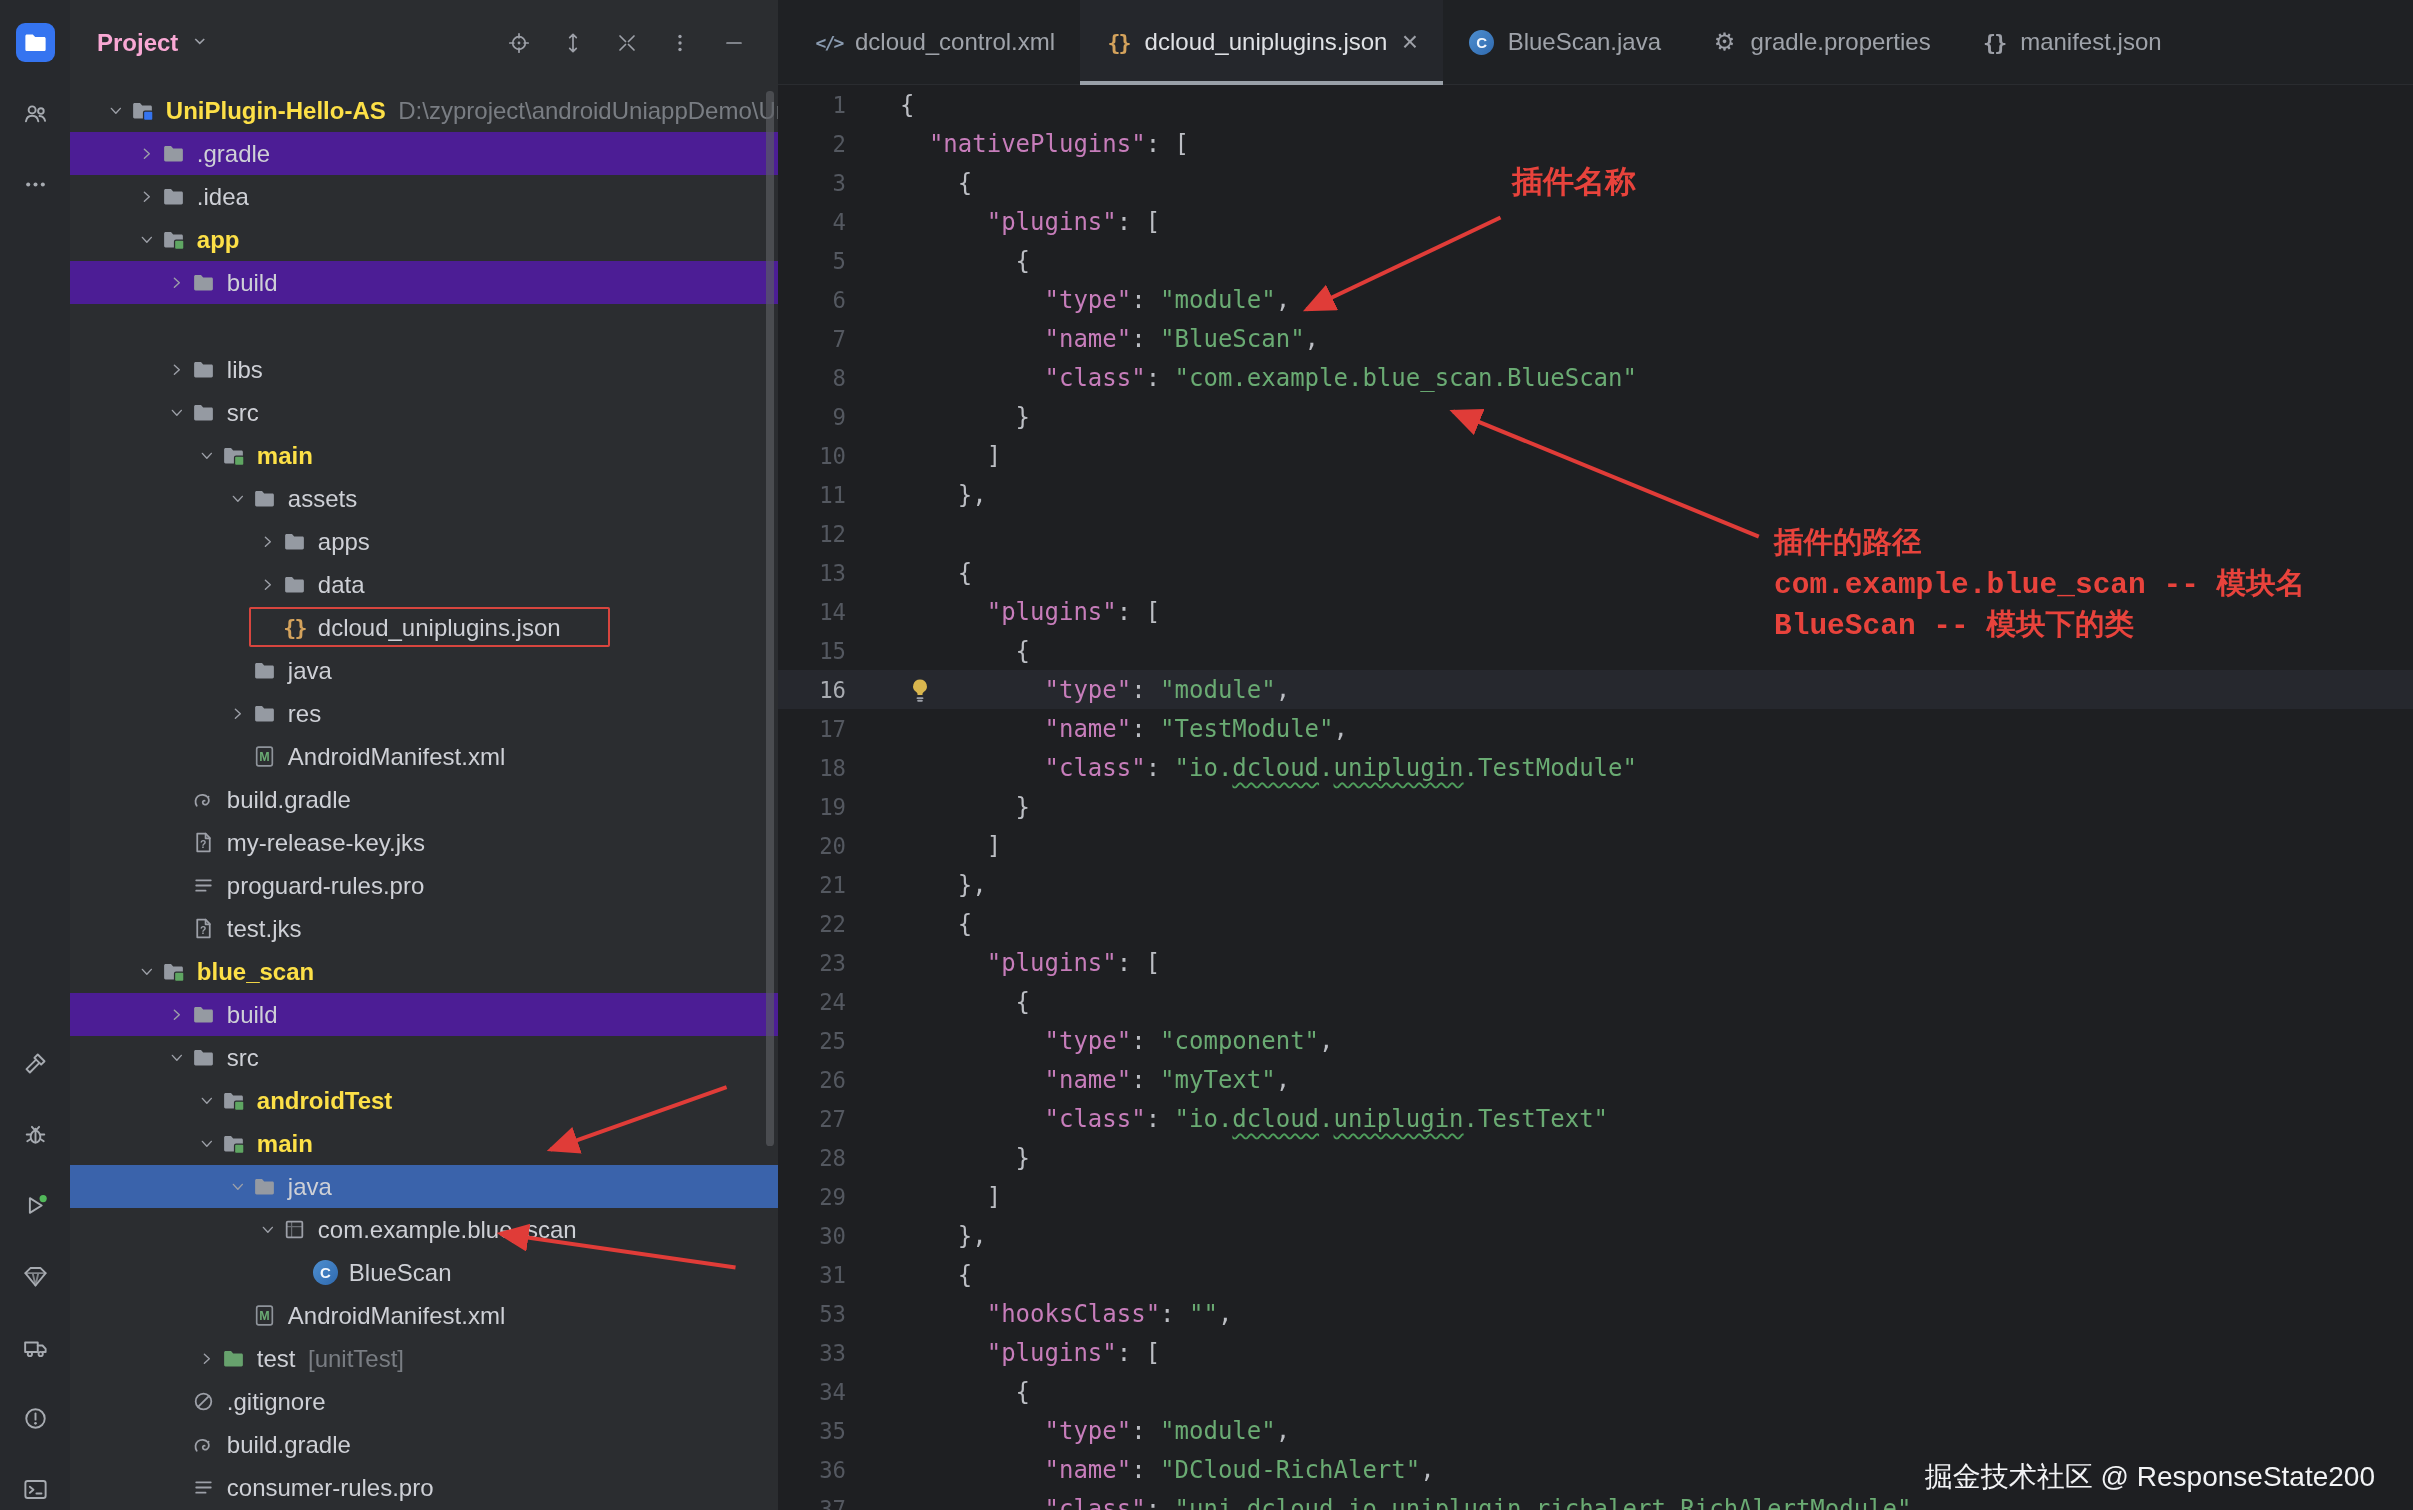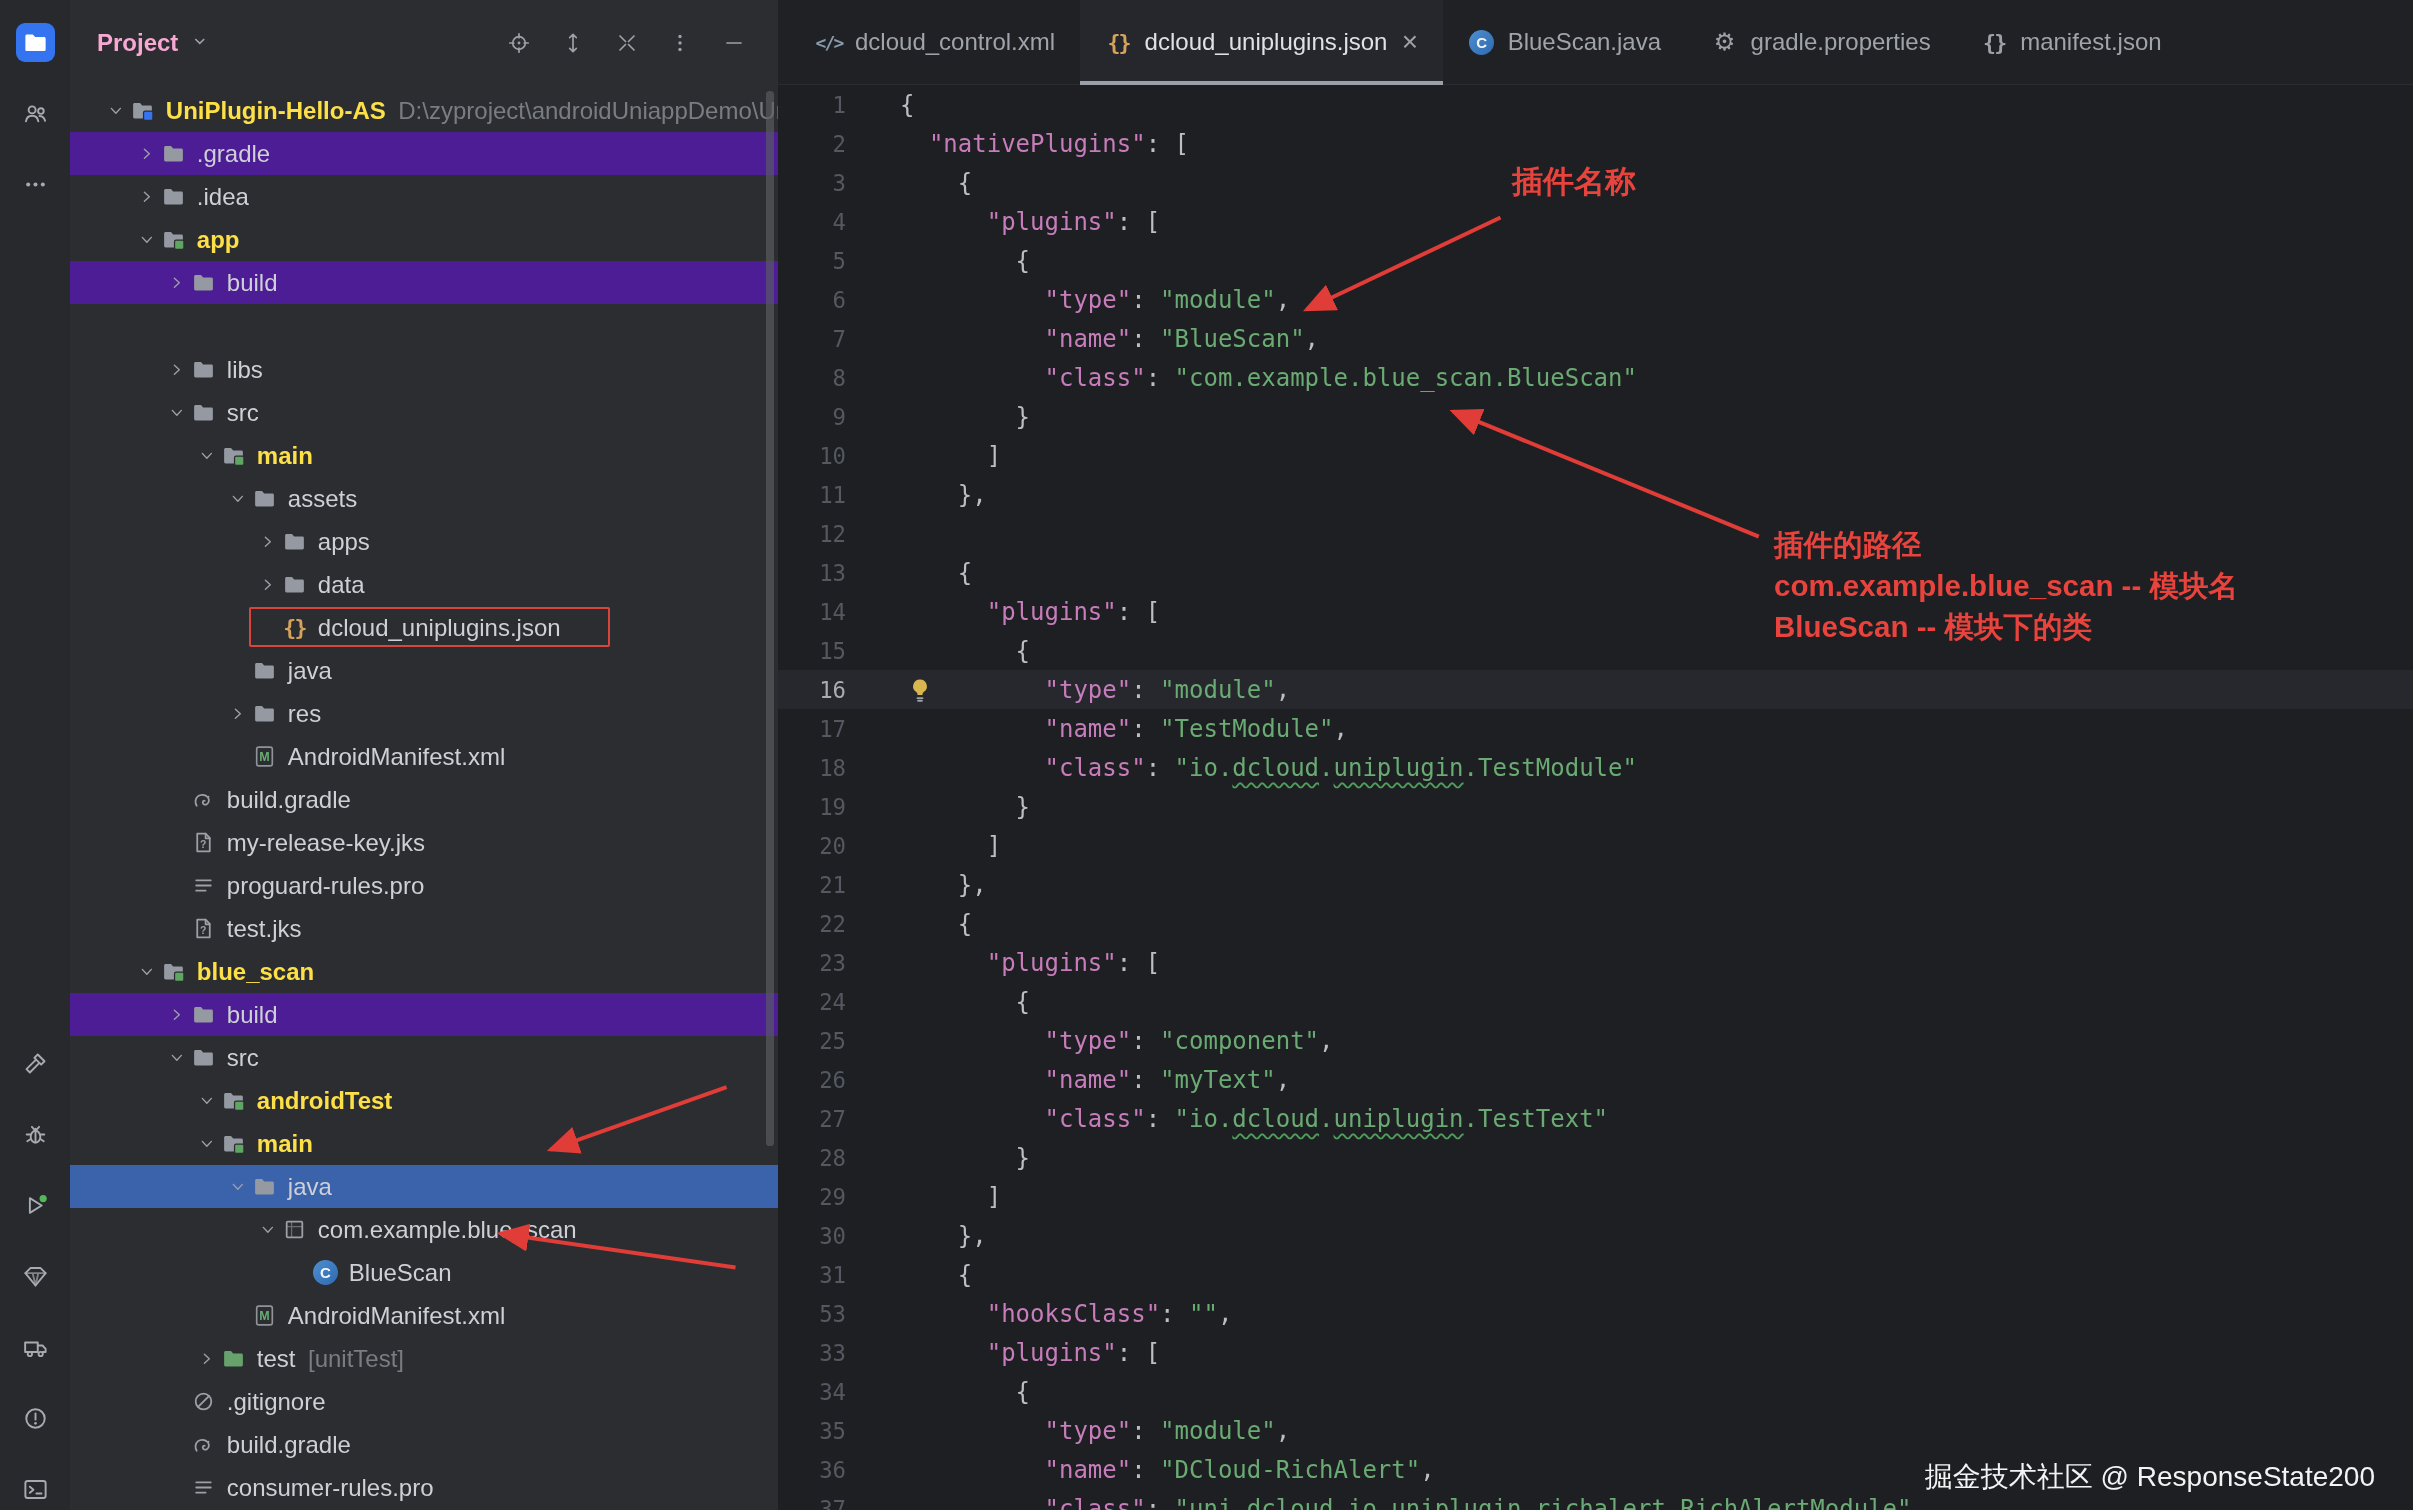--- a/index.html
+++ b/index.html
@@ -92,21 +92,21 @@
   .ctext{ white-space:pre; }
   .tk-p{ color:#bcbec4; }
   .tk-k{ color:#c77dbb; }
   .tk-s{ color:#6aab73; }
   .tk-u{ color:#6aab73; text-decoration:underline; text-decoration-style:wavy; text-decoration-color:#4f9e5c; text-decoration-thickness:1.8px; text-underline-offset:6.3px; }
   .bulb{ position:absolute; left:127px; top:4.5px; width:30px; height:30px; }
   .bulb svg{ width:30px; height:30px; }
 
   
   .overlay{ position:absolute; inset:0; pointer-events:none; z-index:40; }
-  .anno{ position:absolute; color:#e8433c; font-weight:600; z-index:41; }
+  .anno{ position:absolute; color:#e8433c; font-weight:600; z-index:41;font-family:Liberation Mono, monospace; }
   .anno-1{ left:1512px; top:161px; font-size:31px; }
   .anno-block{ left:1774px; top:524px; font-size:29.5px; line-height:41px; }
   .watermark{ position:absolute; right:38px; top:1458px; font-size:28px; color:#f2f3f5; z-index:41; }
 </style>
 </head>
 <body>
 
 <div class="activity-bar">
   <div class="ab-top">
       <div class="ab-icon active">

